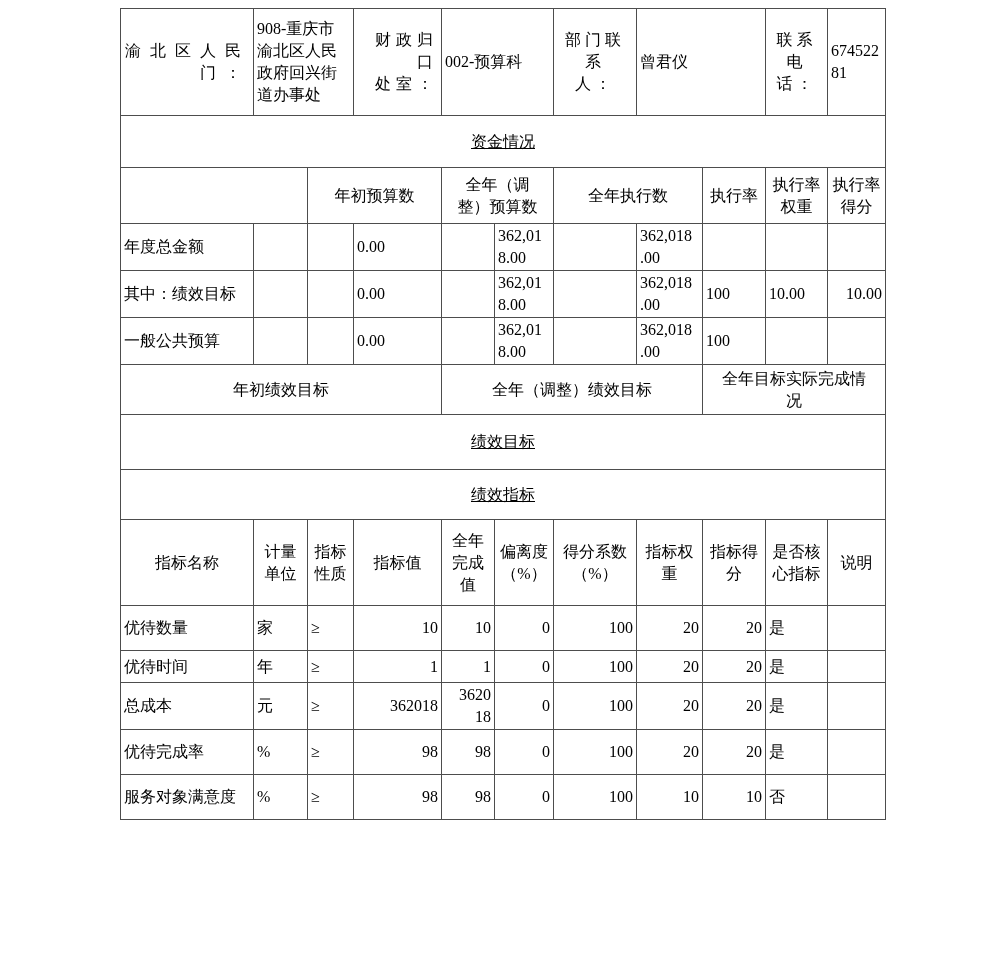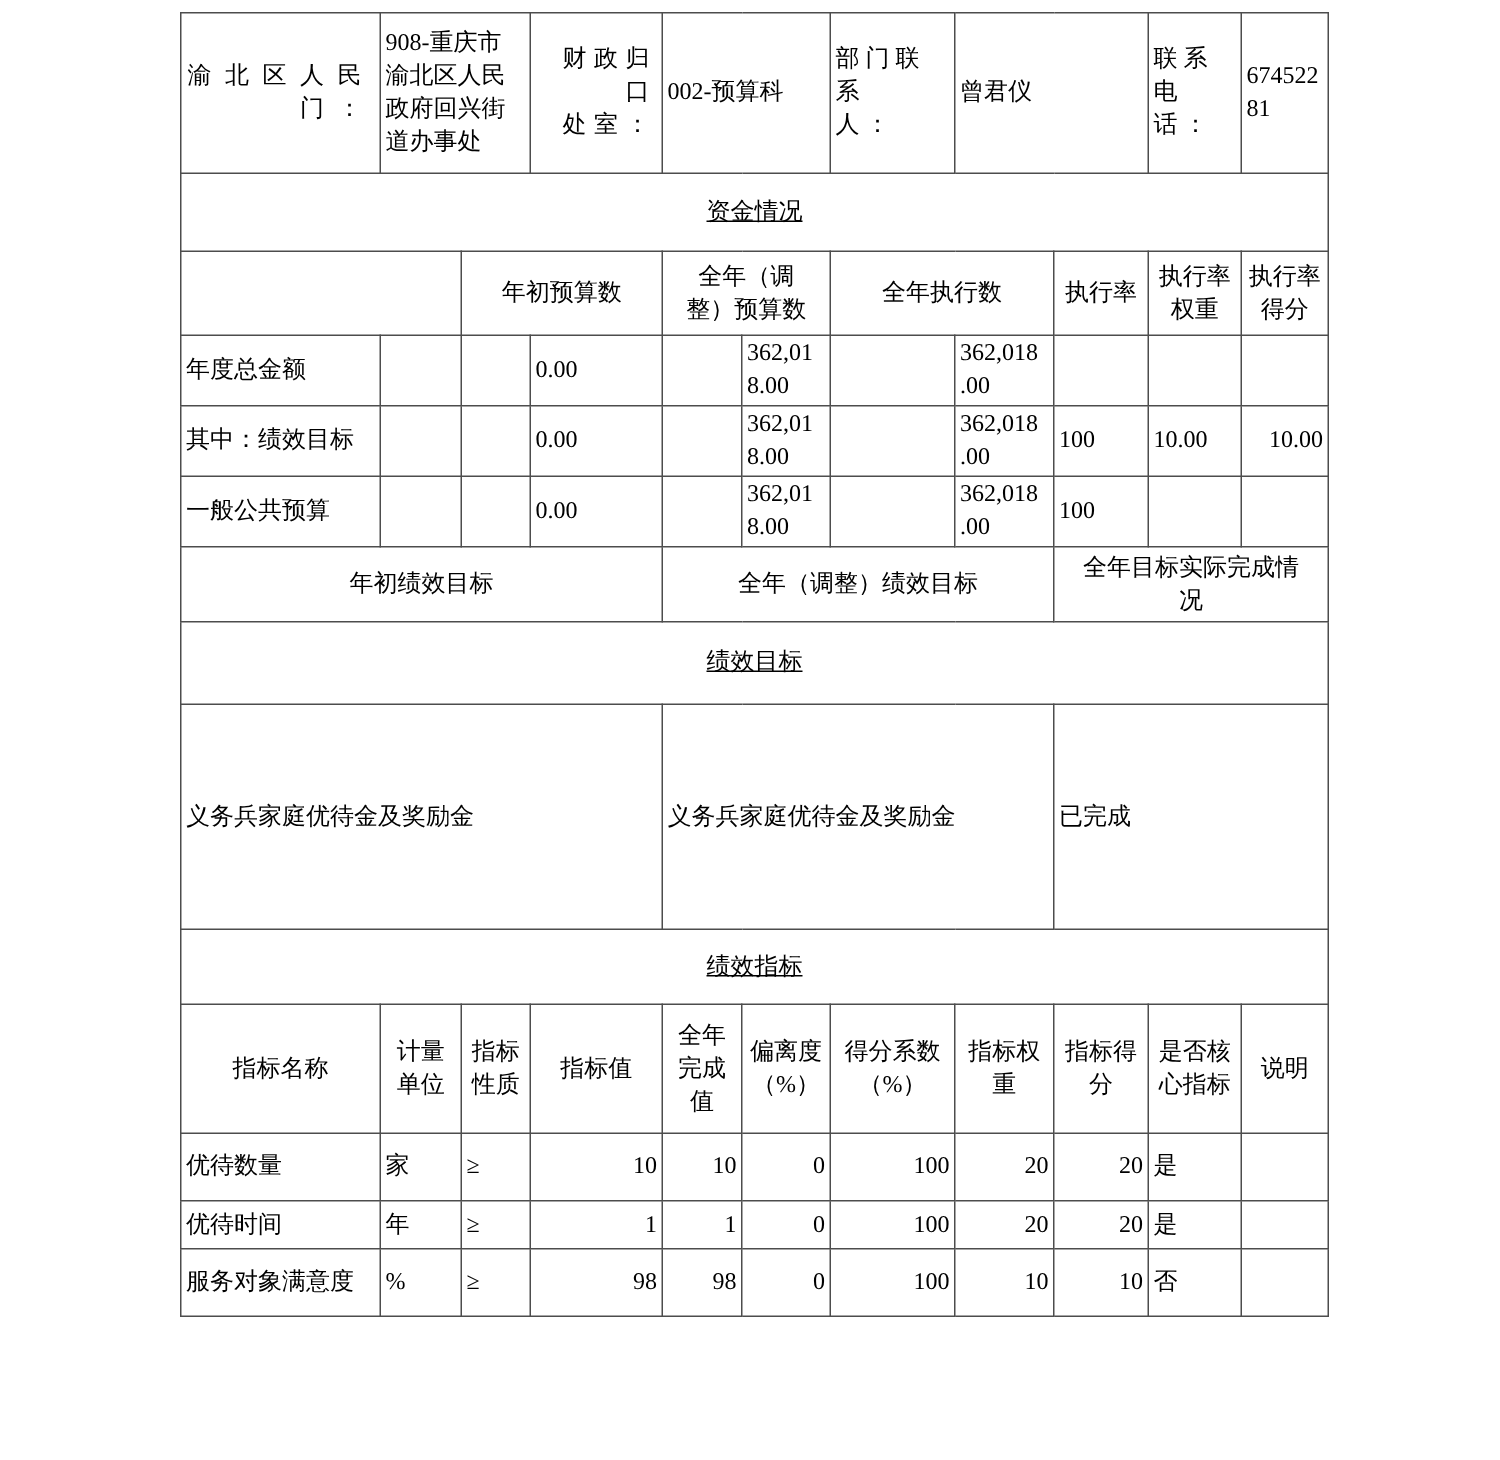--- a/index.html
+++ b/index.html
@@ -22,21 +22,21 @@
     word-break: break-all;      
     line-height: 22px;
     overflow: hidden;
   }
   .c   { text-align: center; }
   .r   { text-align: right; }
   .l   { text-align: left; }
   .top { vertical-align: top; }
   .ls9 { letter-spacing: 9px; text-align: right; }
   .ls5 { letter-spacing: 5px; text-align: right; }
-  .ls4 { letter-spacing: 4px; text-align: left; }
+  .ls4 { letter-spacing: 4px; text-align: center; }
   .section-title { text-align: center; text-decoration: underline; }
 </style>
 </head>
 <body>
 
 <div class="sheet">
 <table class="report">
   <colgroup>
     <col style="width:133px">
         <col style="width:54px">
@@ -138,25 +138,20 @@
     <td colspan="4" class="c">年初绩效目标</td>
     <td colspan="4" class="c">全年（调整）绩效目标</td>
     <td colspan="3" class="c">全年目标实际完成情
 况</td>
   </tr>
 
   <tr style="height:55px">
     <td colspan="11" class="section-title">绩效目标</td>
   </tr>
 
-  <tr style="height:150px">
-    <td colspan="4" class="l top">义务兵家庭优待金及奖励金</td>
-    <td colspan="4" class="l top">义务兵家庭优待金及奖励金</td>
-    <td colspan="3" class="l top">已完成</td>
-  </tr>
 
   <tr style="height:50px">
     <td colspan="11" class="section-title">绩效指标</td>
   </tr>
 
   <tr style="height:86px">
     <td class="c">指标名称</td>
     <td class="c">计量
 单位</td>
     <td class="c">指标
@@ -197,20 +192,47 @@
     <td class="l">≥</td>
     <td class="r">1</td>
     <td class="r">1</td>
     <td class="r">0</td>
     <td class="r">100</td>
     <td class="r">20</td>
     <td class="r">20</td>
     <td class="l">是</td>
     <td class="l"></td>
   </tr>
+  <tr style="height:46px">
+    <td class="l">总成本</td>
+    <td class="l">元</td>
+    <td class="l">≥</td>
+    <td class="r">362018</td>
+    <td class="r">3620
+18</td>
+    <td class="r">0</td>
+    <td class="r">100</td>
+    <td class="r">20</td>
+    <td class="r">20</td>
+    <td class="l">是</td>
+    <td class="l"></td>
+  </tr>
+  <tr style="height:45px">
+    <td class="l">优待完成率</td>
+    <td class="l">%</td>
+    <td class="l">≥</td>
+    <td class="r">98</td>
+    <td class="r">98</td>
+    <td class="r">0</td>
+    <td class="r">100</td>
+    <td class="r">20</td>
+    <td class="r">20</td>
+    <td class="l">是</td>
+    <td class="l"></td>
+  </tr>
   <tr style="height:45px">
     <td class="l">服务对象满意度</td>
     <td class="l">%</td>
     <td class="l">≥</td>
     <td class="r">98</td>
     <td class="r">98</td>
     <td class="r">0</td>
     <td class="r">100</td>
     <td class="r">10</td>
     <td class="r">10</td>

